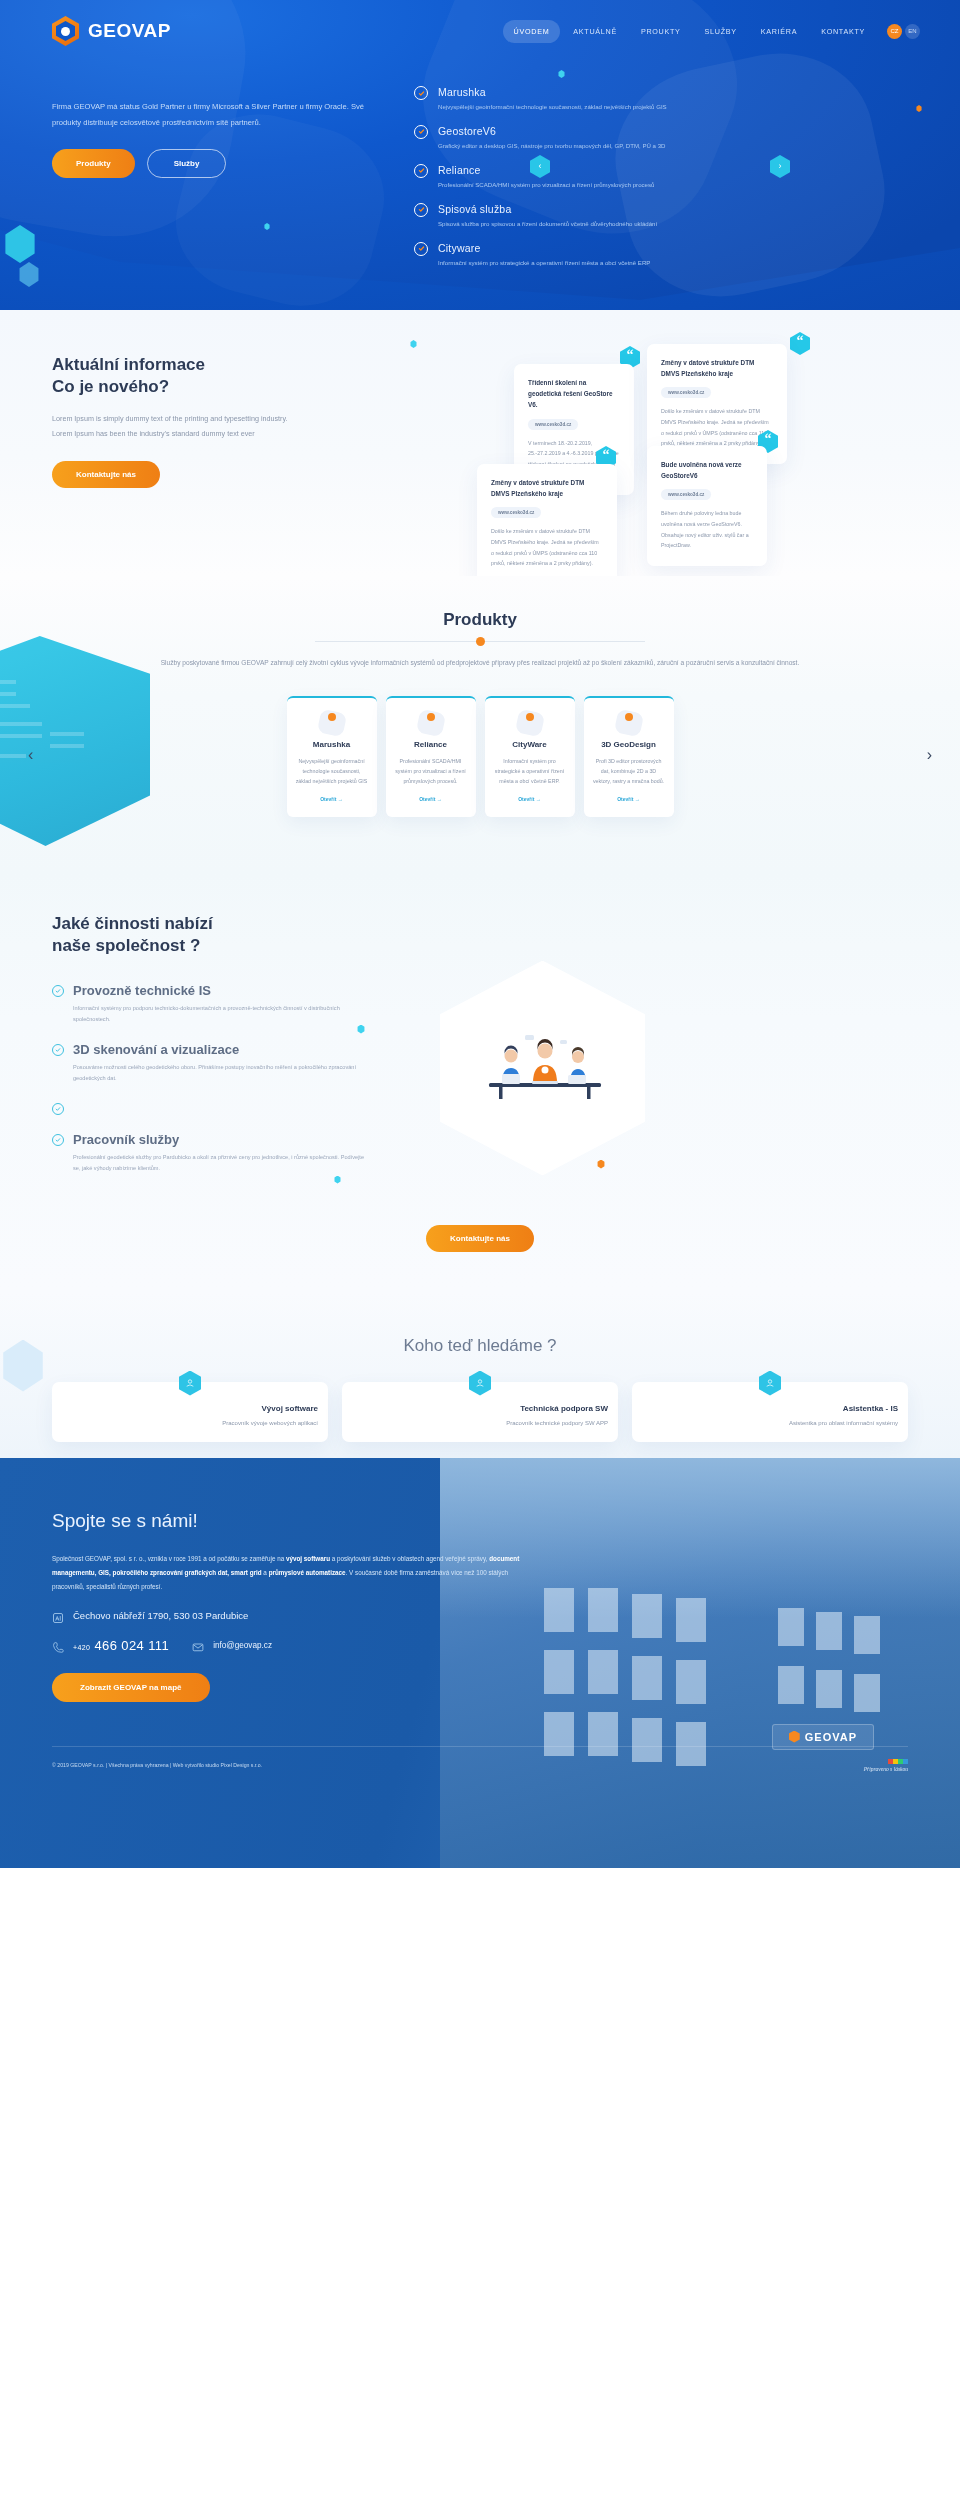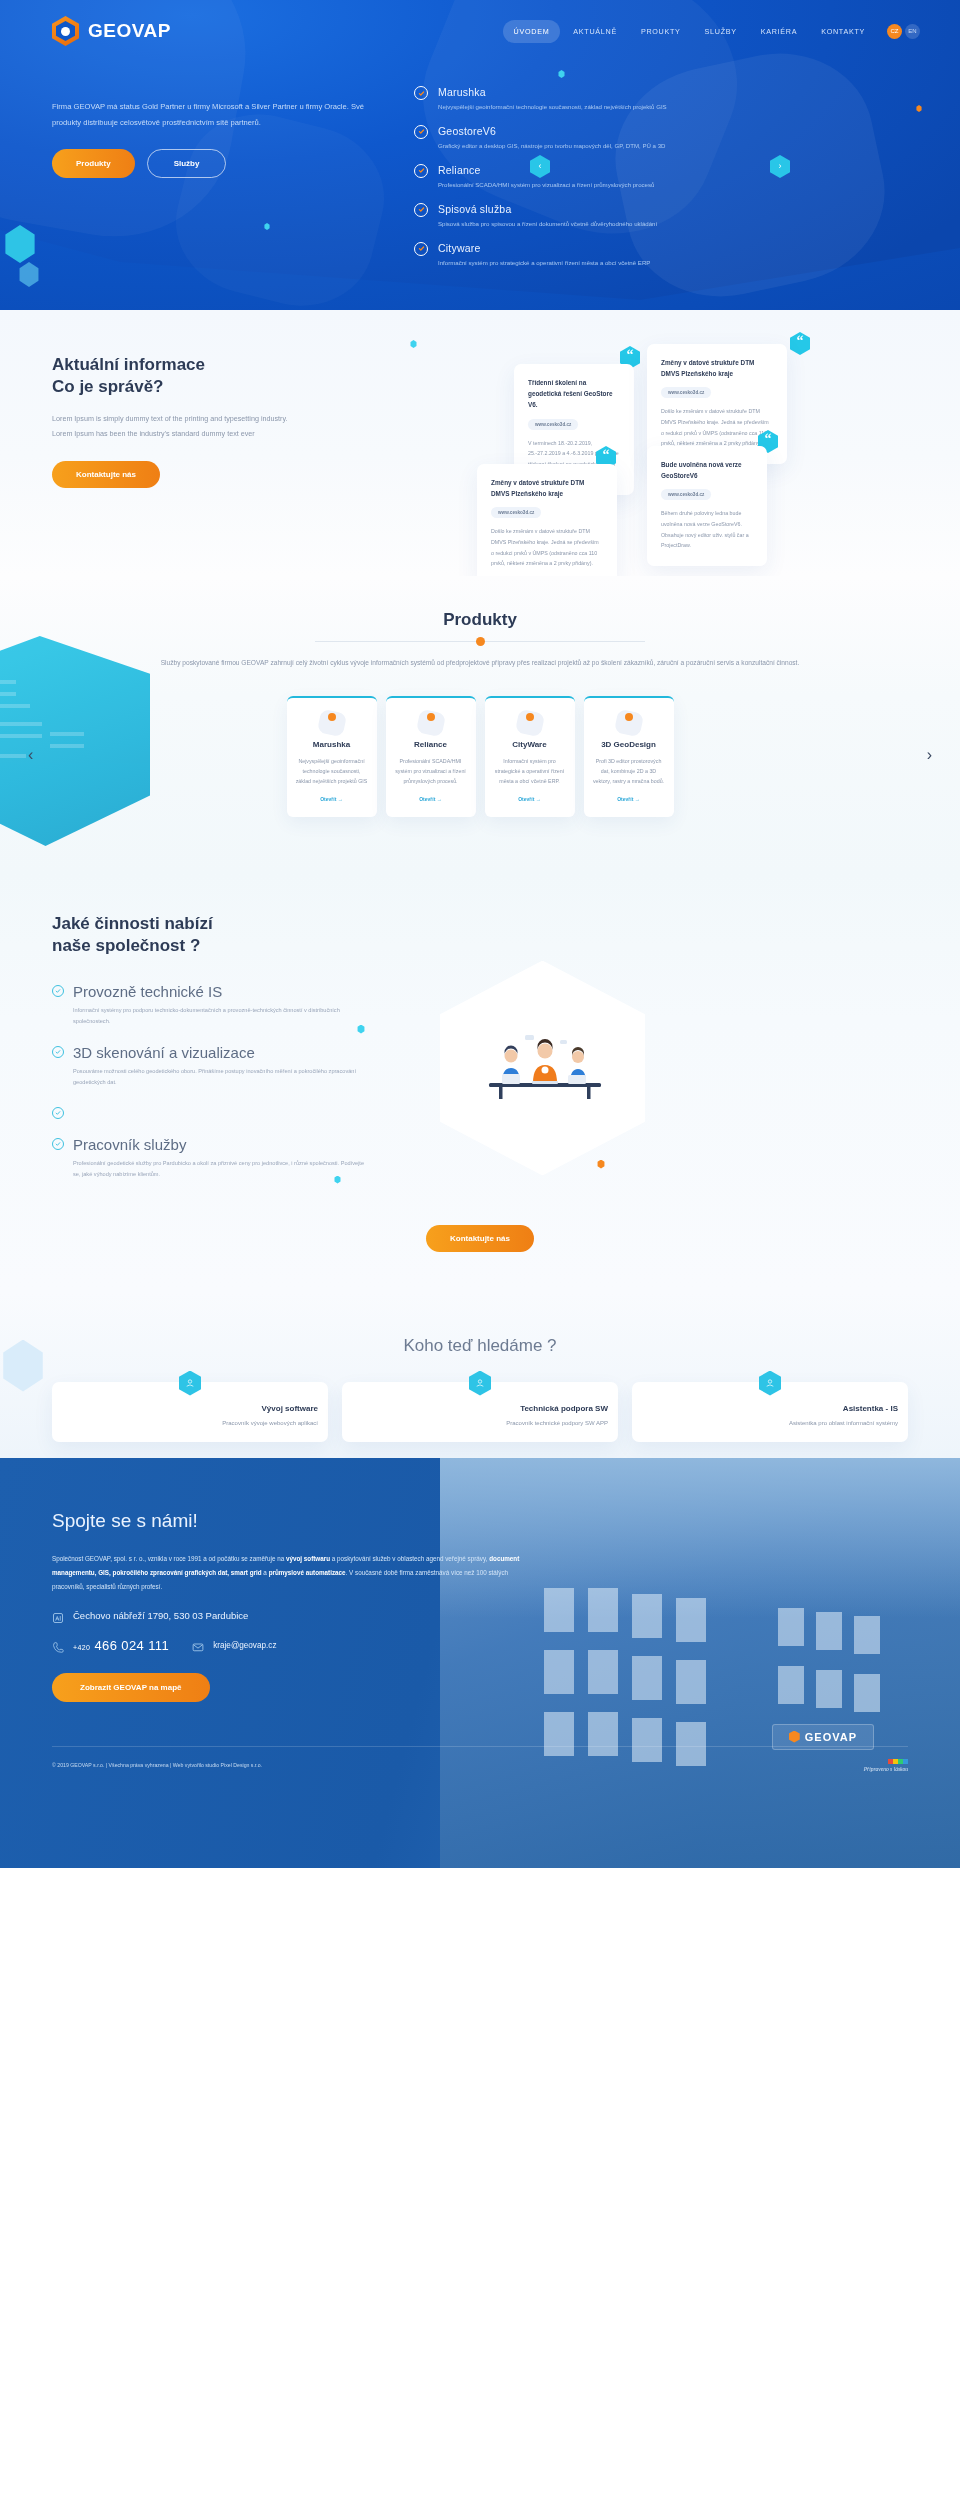--- a/index.html
+++ b/index.html
@@ -244,21 +244,21 @@
   .act-inner{ display:flex; }
   .act-left{ width:350px; }
   .act-list{ margin-top:26px; }
   .arow{ display:flex; gap:9px; margin-bottom:17px; }
   .acheck{
     flex:none; width:12px;height:12px;border-radius:50%;
     border:1.2px solid #3ec1e0; display:flex;align-items:center;justify-content:center;
     margin-top:2px;
   }
   .acheck svg{ width:6px;height:6px; }
-  .arow h5{ font-size:15px; color:#5e6d85; font-weight:normal;}
+  .arow h5{ font-size:13px; color:#5e6d85; font-weight:bold;}
   .arow p{ margin-top:5px; font-size:5.6px; line-height:1.95; color:#9aa6ba; width:300px;}
 
   .act-right{ flex:1; position:relative; height:290px; }
   .ill-hex{
     position:absolute; left:38px; top:48px; width:205px;height:215px;
     background:#fff; box-shadow:0 10px 34px rgba(50,90,150,.07);
     clip-path: polygon(50% 0%,100% 25%,100% 75%,50% 100%,0% 75%,0% 25%);
   }
   .illus{ position:absolute; left:78px; top:118px; width:130px; height:78px;}
   .act-cta{ text-align:center; margin-top:22px; }
@@ -472,21 +472,21 @@
   </section>
 
   <section class="news">
     <div class="hexdot" style="left:410px;top:30px;width:7px;height:8px;">
         <i style="background:#3fd3ef"></i>
       </div>
     <div class="news-inner">
       <div class="news-left">
         <h2 class="sec-title">
           <span>Aktuální informace</span><br>
-          <span>Co je správě?</span>
+          <span>Co je nového?</span>
         </h2>
         <p>Lorem Ipsum is simply dummy text of the printing and typesetting industry. Lorem Ipsum has been the industry's standard dummy text ever</p>
         <button class="btn-orange">Kontaktujte nás</button>
       </div>
 
       <div class="news-cards">
         <div class="quote" style="left:258px;top:0px;">
             <i></i>
             <span>“</span>
           </div>
@@ -771,21 +771,21 @@
               <path d="M5 2 q2 0 2 3 q0 2 -1 2 q1 4 4 5 q0 -1 2 -1 q3 0 3 2 q0 2 -2 2 q-9 0 -11 -9 q0 -4 3 -4 z" fill="none" stroke="#9fc6ea" stroke-width="1.1"></path>
             </svg>
         </span>
         <span class="fphone"><small>+420</small> <span>466 024 111</span></span>
         <span class="ic" style="margin-left:14px;">
           <svg viewBox="0 0 16 16">
               <rect x="1.5" y="4" width="13" height="9" rx="1.4" fill="none" stroke="#9fc6ea" stroke-width="1.2"></rect>
               <path d="M2 5 L8 9.5 L14 5" fill="none" stroke="#9fc6ea" stroke-width="1.2"></path>
             </svg>
         </span>
-        <span class="femail">kraje@geovap.cz</span>
+        <span class="femail">info@geovap.cz</span>
       </div>
 
       <div class="fmap">
         <button class="btn-orange">Zobrazit GEOVAP na mapě</button>
       </div>
     </div>
 
     <div class="fbar">
       <p>© 2019 GEOVAP s.r.o.  |  Všechna práva vyhrazena | Web vytvořilo studio Pixel Design s.r.o.</p>
       <div class="fbadge">

